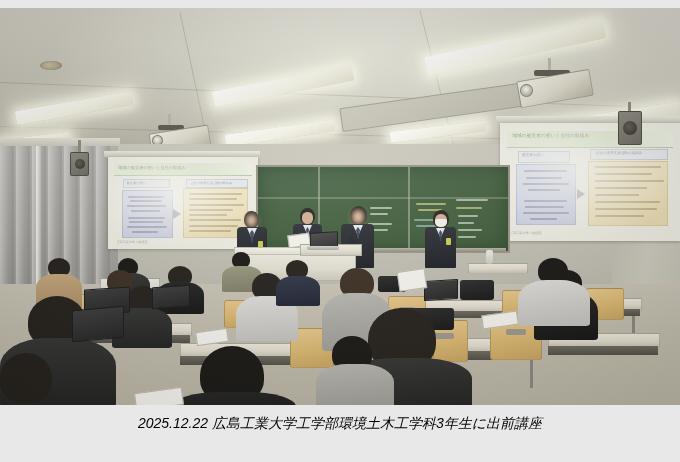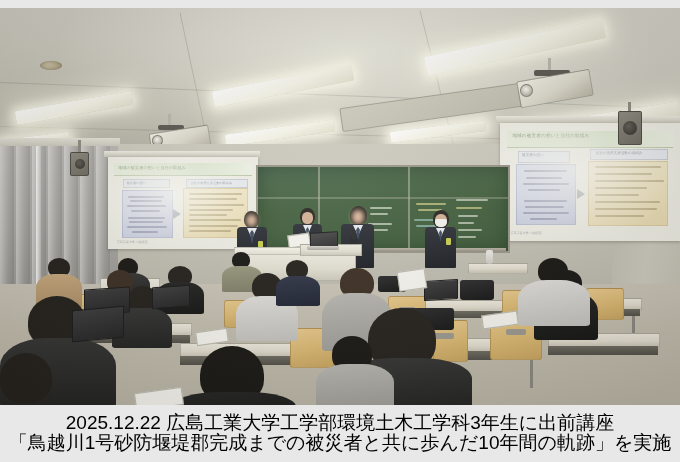--- a/index.html
+++ b/index.html
@@ -424,24 +424,25 @@
     position: absolute;
     left: 0;
     top: 405px;
     width: 680px;
     height: 57px;
     background: #e8e8e8;
     text-align: center;
     color: #000000;
   }
   .cap-line {
-    font-size: 19px;
+    font-size: 14px;
     line-height: 20px;
     white-space: nowrap;
     font-weight: 500;
+    font-style: italic;
   }
   .cap-line-1 { padding-top: 8px; }
 </style>
 </head>
 <body>
 
 <div id="page">
 
   <div class="photo">
 
@@ -758,16 +759,15 @@
     <div class="papers" style="left:196px; top:322px; width:30px; height:12px;"></div>
     <div class="papers" style="left:135px; top:382px; width:46px; height:16px;"></div>
     <div class="papers" style="left:482px; top:305px; width:34px; height:12px;"></div>
     <div class="papers" style="left:398px; top:262px; width:26px; height:18px;"></div>
 
     <div class="photo-shade"></div>
   </div>
 
   <div class="caption">
     <div class="cap-line cap-line-1">2025.12.22 広島工業大学工学部環境土木工学科3年生に出前講座</div>
-    <div class="cap-line">「鳥越川1号砂防堰堤郡完成までの被災者と共に歩んだ10年間の軌跡」を実施</div>
   </div>
 
 </div>
 
 </body></html>

